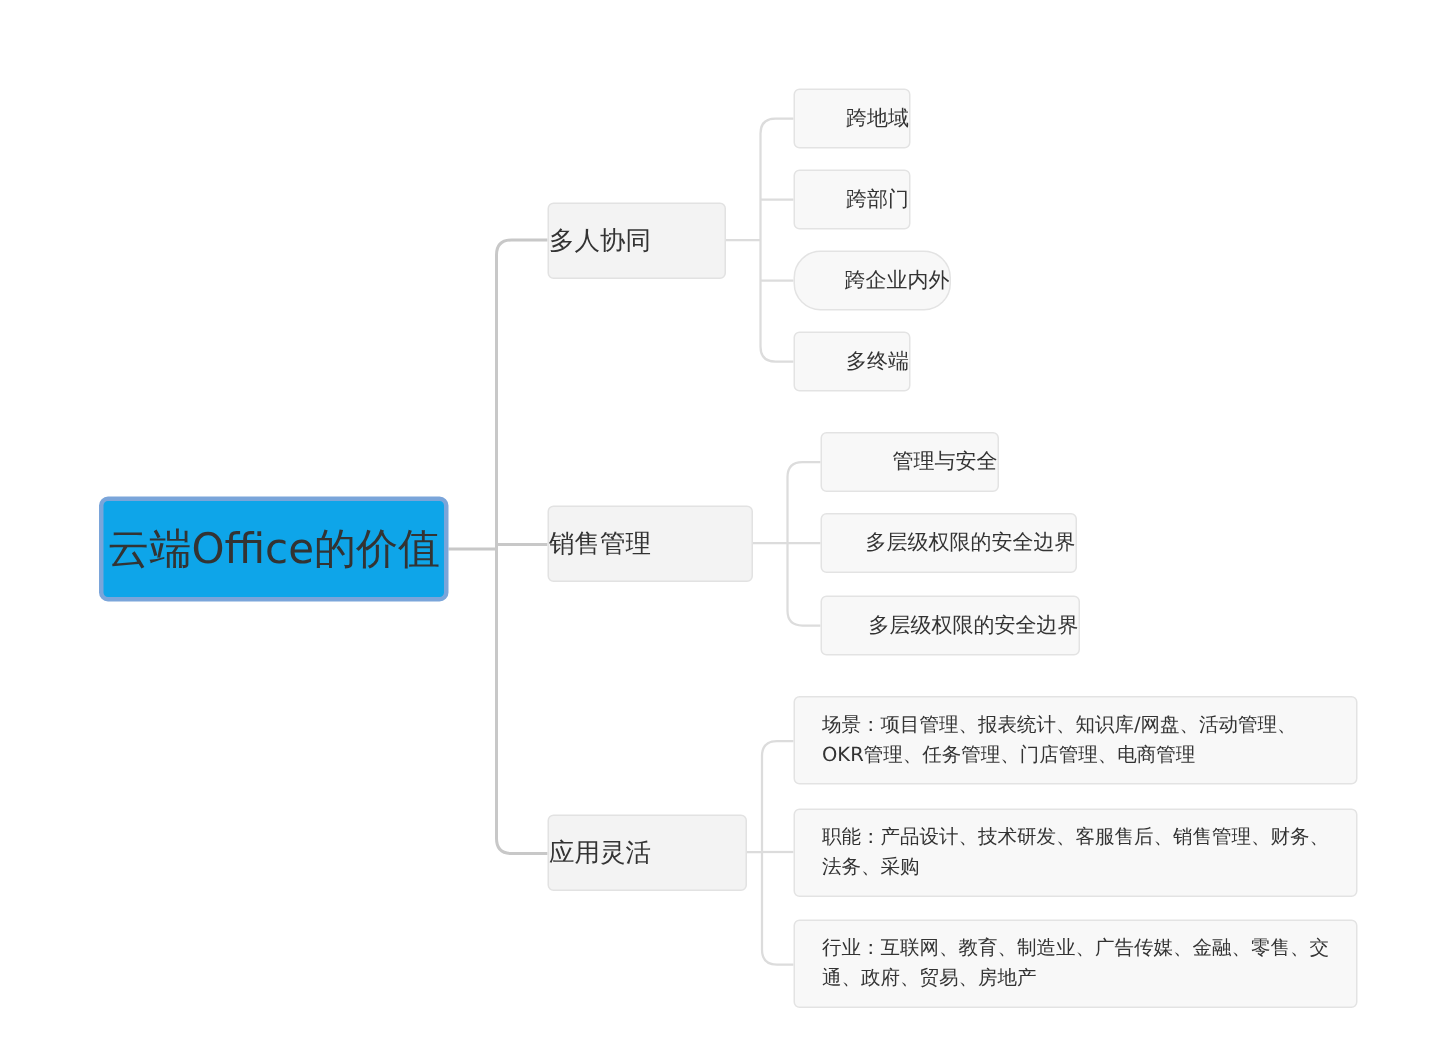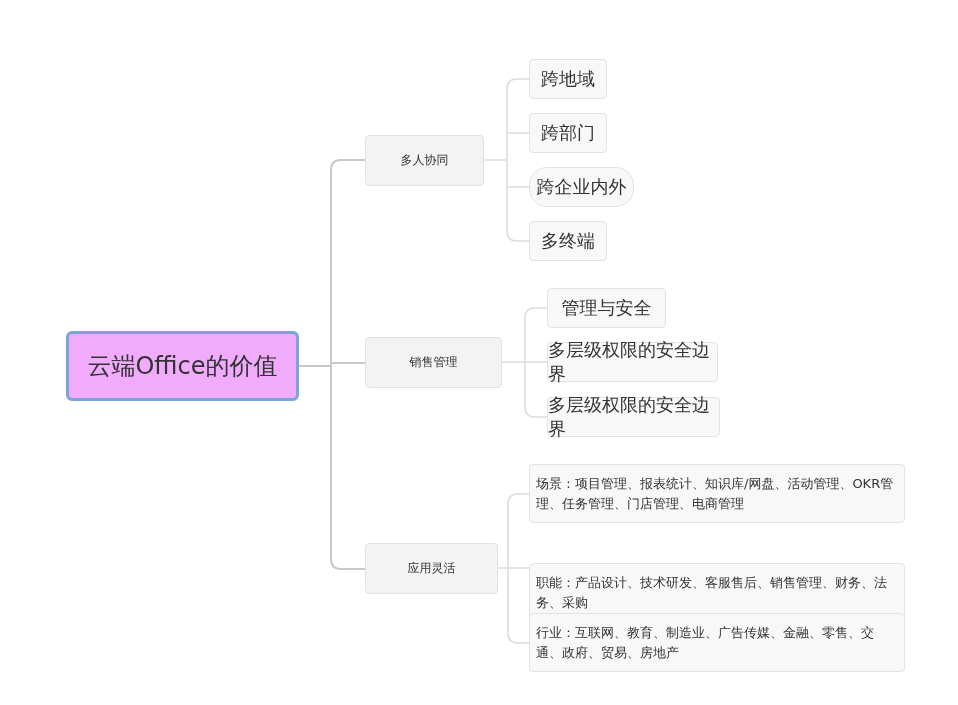--- a/index.html
+++ b/index.html
@@ -1,26 +1,26 @@
 <!DOCTYPE html>
 <html><head>
 <meta charset="utf-8">
 <style>
   html, body { margin:0; padding:0; }
   body { width:958px; height:705px; background:#ffffff; position:relative; overflow:hidden;
          font-family:"DejaVu Sans", "Liberation Sans", sans-serif; color:#333; }
   svg.lines { position:absolute; left:0; top:0; width:958px; height:705px; }
   .node { position:absolute; box-sizing:border-box; display:flex; align-items:center; }
-  .root { left:66px; top:331px; width:233px; height:70px; background:#f0abfc; border:3px solid #7aa5da;
-          border-radius:6px; justify-content:center; font-size:24px; color:#333; }
-  .l1 { background:#f3f3f3; border:1px solid #e2e2e2; border-radius:4px; justify-content:center;
-        font-size:12px; color:#333; height:51px; }
-  .l2 { background:#f8f8f8; border:1px solid #e3e3e3; border-radius:4px; justify-content:center;
-        font-size:18px; color:#333; height:40px; }
-  .l2.multi { justify-content:flex-start; padding:0 6px; height:59px; line-height:20px; font-size:13px; }
+  .root { left:66px; top:331px; width:233px; height:70px; background:#0ea5e9; border:3px solid #7aa5da;
+          border-radius:6px; justify-content:center; font-size:28px; color:#333; }
+  .l1 { background:#f3f3f3; border:1px solid #e2e2e2; border-radius:4px; justify-content:flex-start;
+        font-size:17px; color:#333; height:51px; }
+  .l2 { background:#f8f8f8; border:1px solid #e3e3e3; border-radius:4px; justify-content:flex-end;
+        font-size:14px; color:#333; height:40px; }
+  .l2.multi { justify-content:flex-start; padding:0 18px; height:59px; line-height:20px; font-size:13px; }
 </style>
 </head>
 <body>
 
 <svg class="lines">
   <g fill="none" stroke="#c8c8c8" stroke-width="2">
     <path d="M299 366 H331"></path>
     <path d="M365 160 H341 Q331 160 331 170 V559 Q331 569 341 569 H365"></path>
     <path d="M331 363 H365"></path>
   </g>
@@ -70,18 +70,18 @@
 <div class="node l2" style="left:547px;top:397px;width:173px;">
     <span>多层级权限的安全边界</span>
   </div>
 
 <div class="node l1" style="left:365px;top:543px;width:133px;">
     <span>应用灵活</span>
   </div>
 <div class="node l2 multi" style="left:529px;top:464px;width:376px;">
     <span>场景：项目管理、报表统计、知识库/网盘、活动管理、OKR管理、任务管理、门店管理、电商管理</span>
   </div>
-<div class="node l2 multi" style="left:529px;top:539px;width:376px;margin-top:24px;">
+<div class="node l2 multi" style="left:529px;top:539px;width:376px;">
     <span>职能：产品设计、技术研发、客服售后、销售管理、财务、法务、采购</span>
   </div>
 <div class="node l2 multi" style="left:529px;top:613px;width:376px;">
     <span>行业：互联网、教育、制造业、广告传媒、金融、零售、交通、政府、贸易、房地产</span>
   </div>
 
 </body></html>

